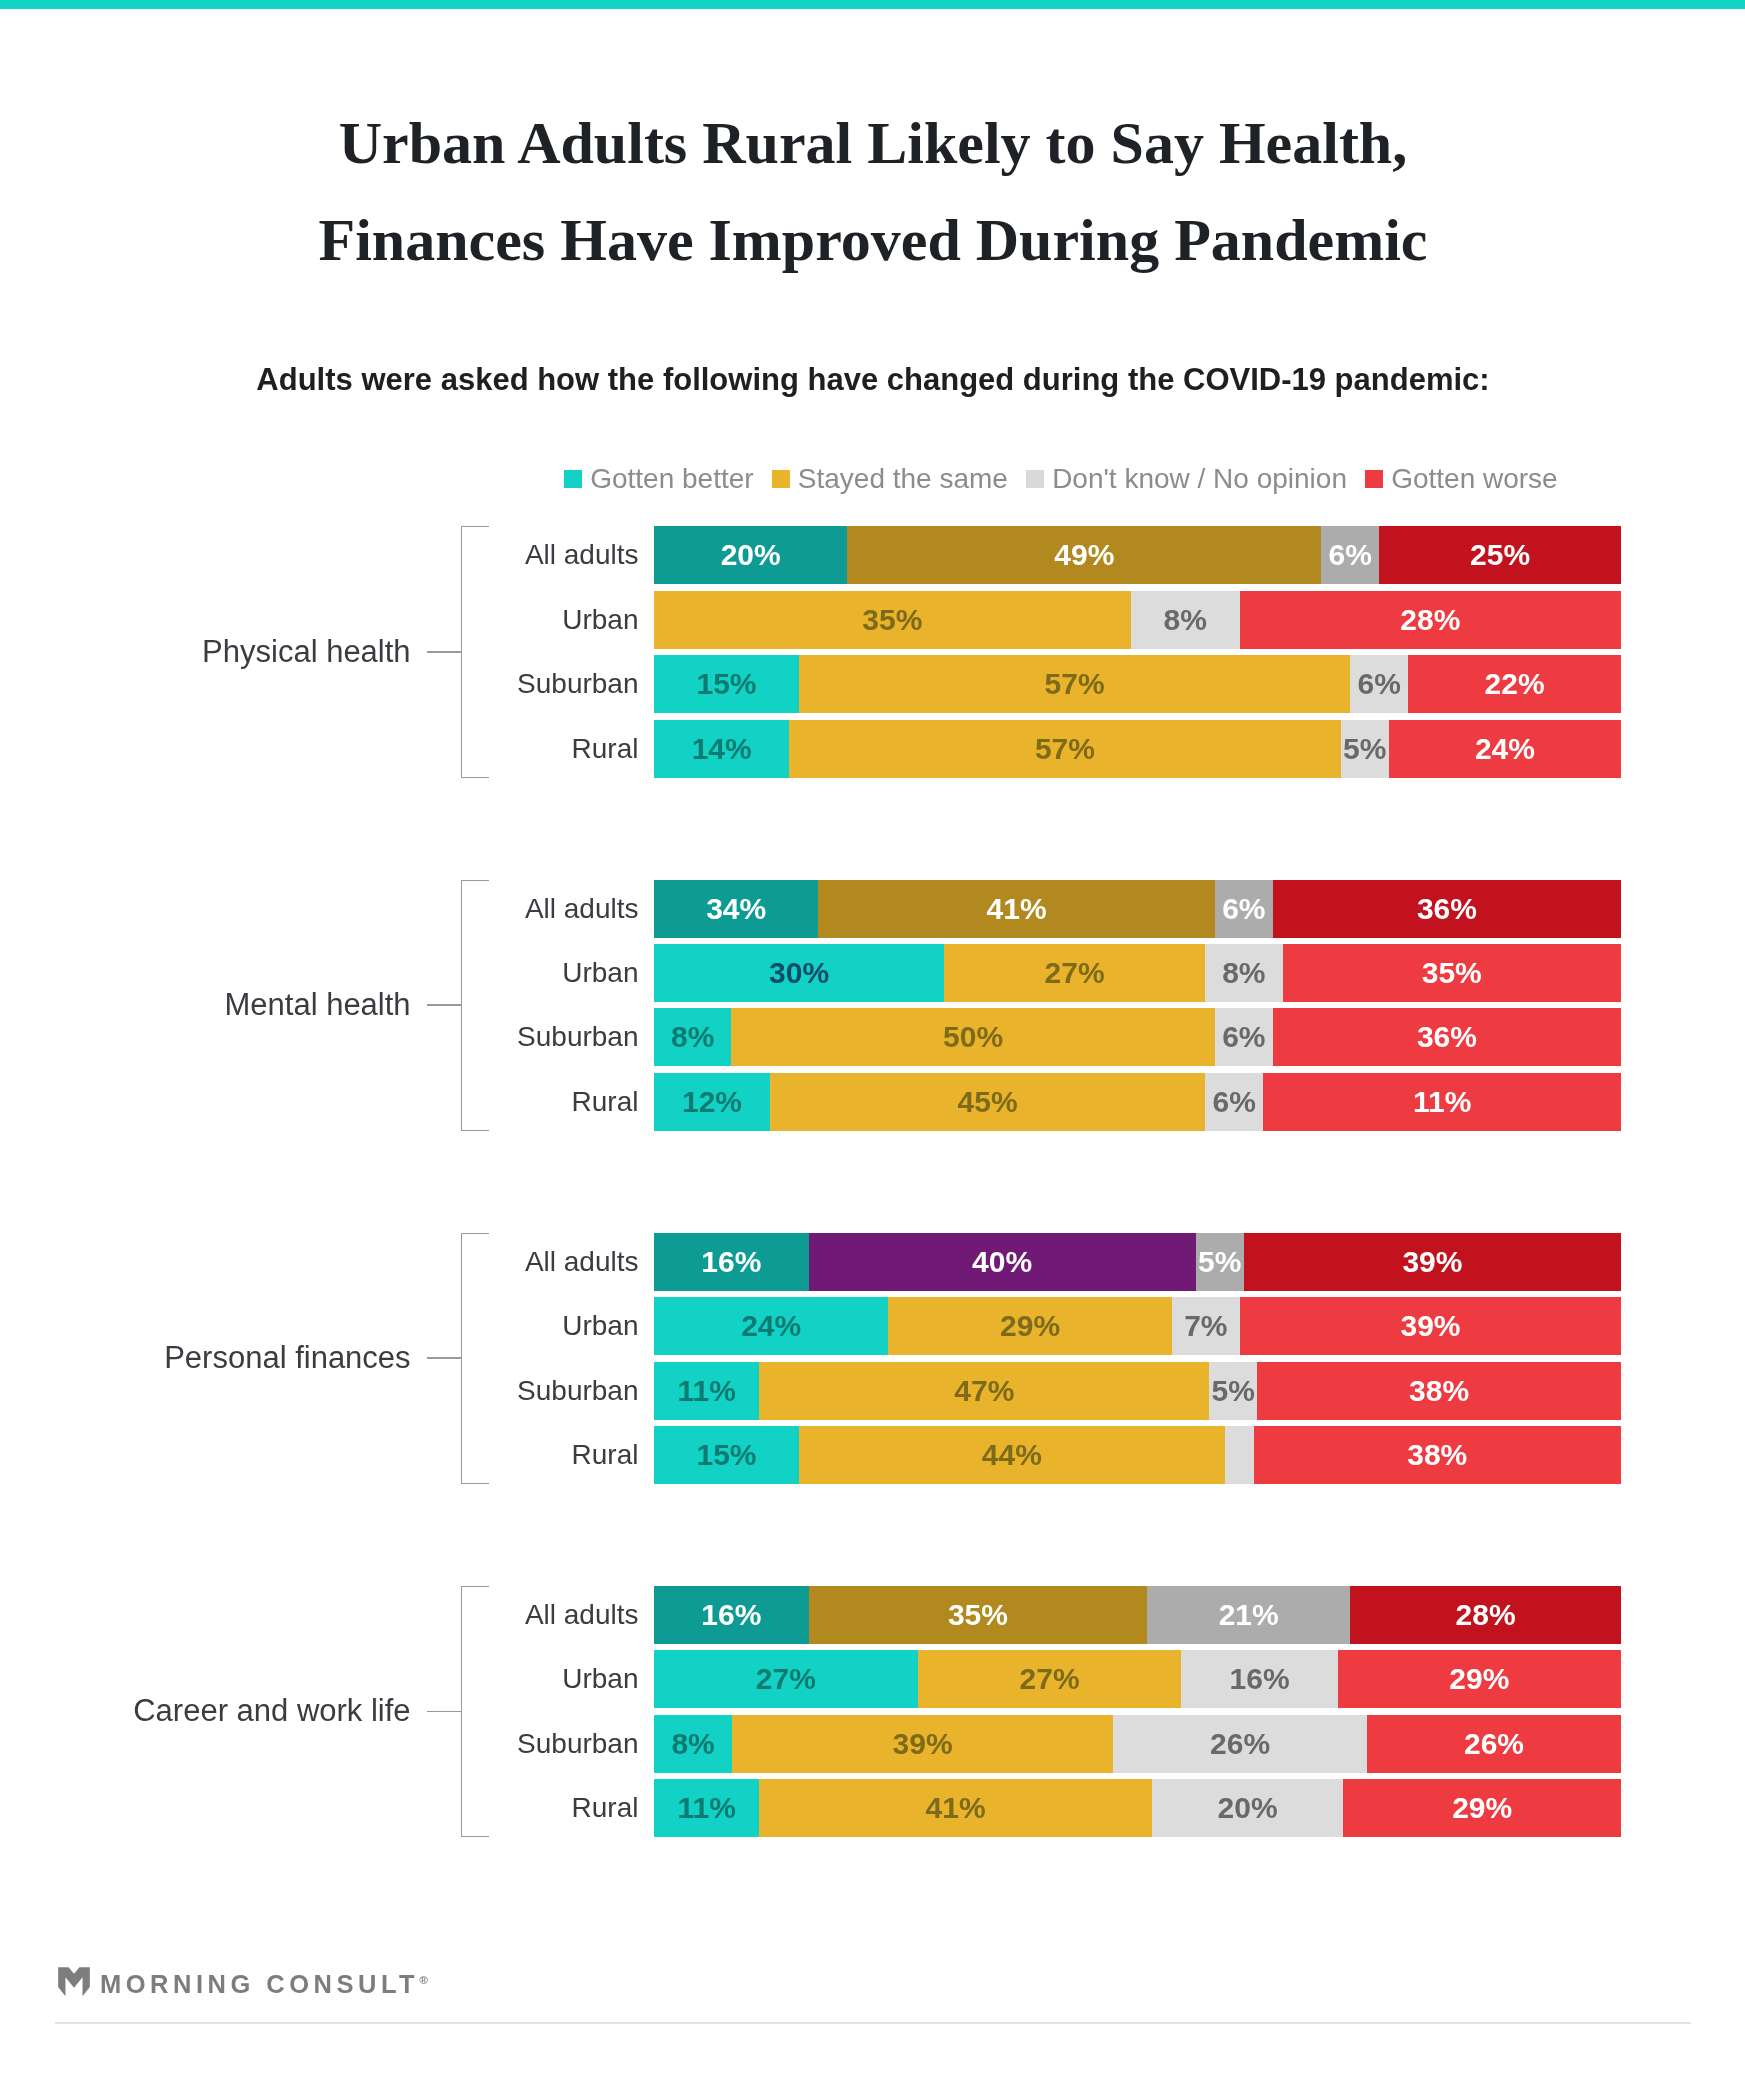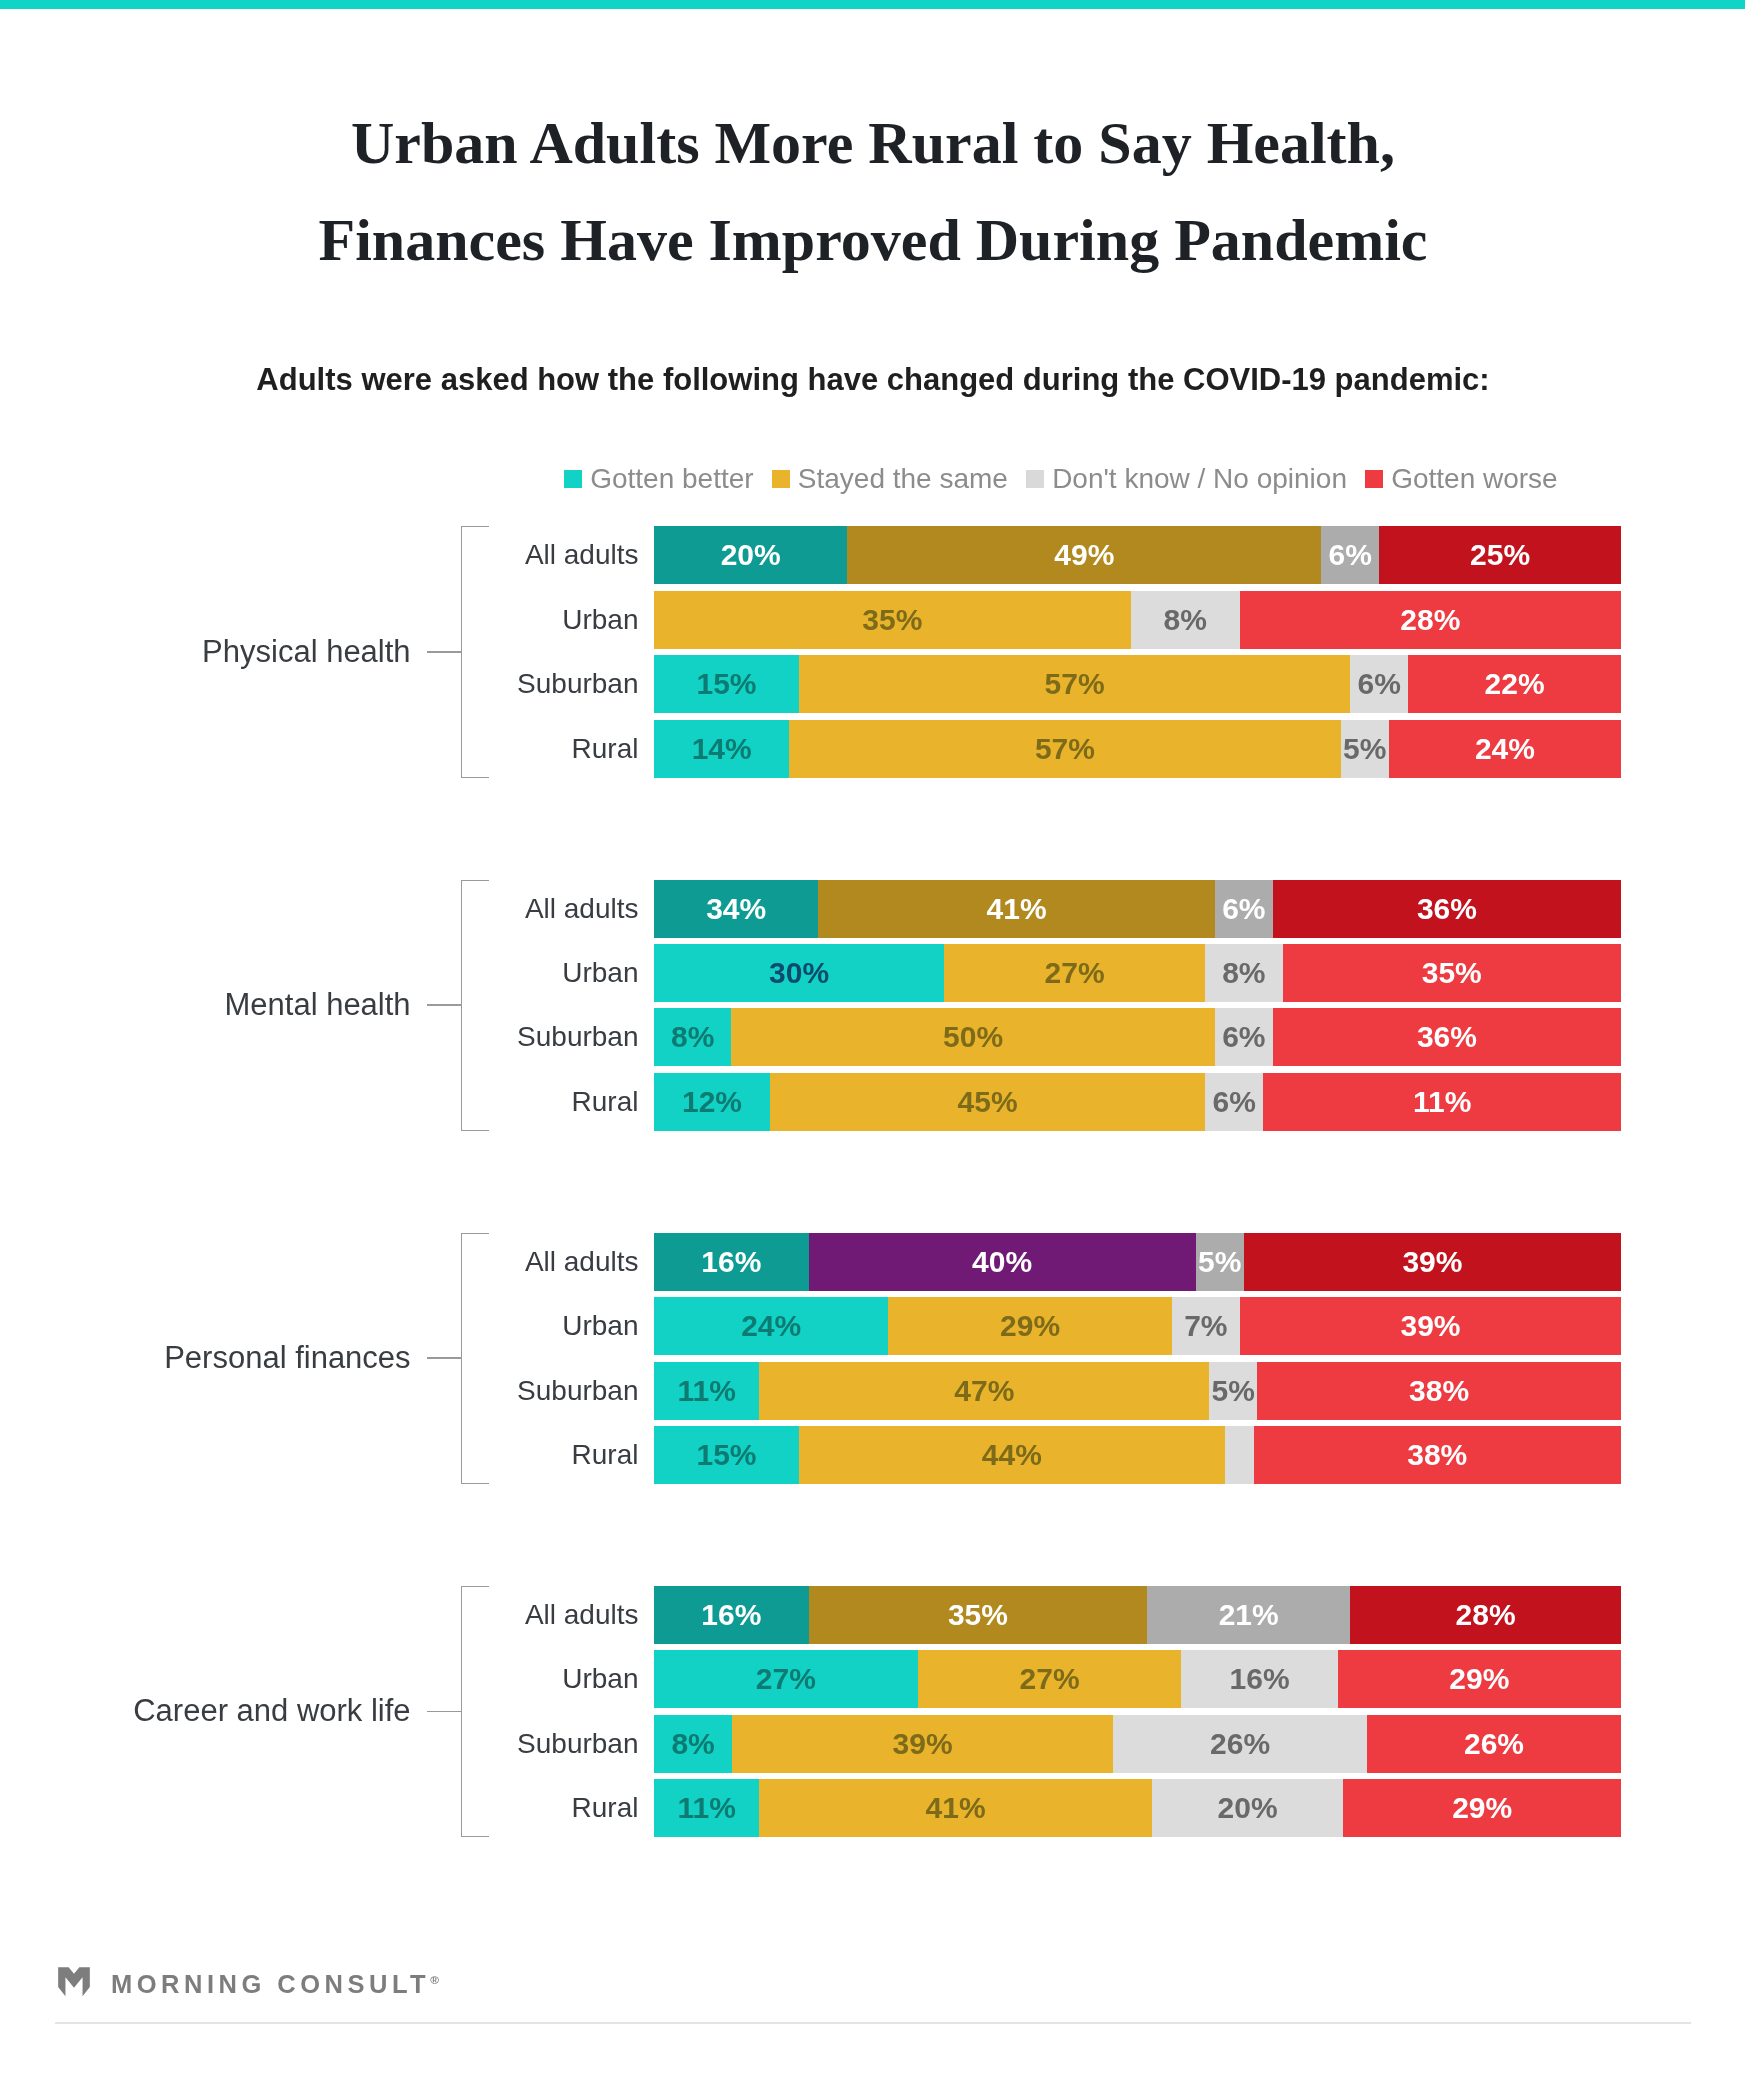--- a/index.html
+++ b/index.html
@@ -41,37 +41,37 @@
   .bar-row:not(:last-child){margin-bottom:6.4px;}
   .row-label{
     width:165px;flex:0 0 165px;box-sizing:border-box;padding-right:15.5px;
     display:flex;align-items:center;justify-content:flex-end;
     font-size:28px;color:#393d42;white-space:nowrap;
   }
   .stacked-bar{flex:1;display:flex;margin-right:125px;}
   .bar-segment{display:flex;align-items:center;justify-content:center;overflow:hidden;}
   .seg-label{font-size:30px;font-weight:700;white-space:nowrap;}
   .footer{margin-top:127px;}
-  .logo-row{display:flex;align-items:flex-start;gap:18px;padding-left:55px;}
+  .logo-row{display:flex;align-items:flex-start;gap:7px;padding-left:55px;}
   .logo-icon{width:38px;height:38px;flex:0 0 auto;}
   .logo-text{
     font-size:25.5px;font-weight:700;letter-spacing:4.5px;color:#7d7d7d;
     padding-top:5.5px;white-space:nowrap;
   }
   .logo-reg{font-size:11.8px;vertical-align:super;letter-spacing:0;}
   .divider{height:1.8px;background:#e4e4e4;margin:20px 55px 0 55px;}
   .poll-note{margin-top:31px;padding-left:56px;font-size:26px;color:#686868;}
 </style>
 </head>
 <body>
 
 <div class="accent-bar" style="background: rgb(16, 213, 198);"></div>
 
 <div class="title">
-  <div>Urban Adults More Rural to Say Health,</div>
+  <div>Urban Adults Rural Likely to Say Health,</div>
   <div>Finances Have Improved During Pandemic</div>
 </div>
 
 <div class="subtitle">Adults were asked how the following have changed during the COVID-19 pandemic:</div>
 
 <div class="legend">
     <div class="legend-item">
       <span class="legend-swatch" style="background: rgb(18, 210, 197);"></span>
       <span>Gotten better</span>
     </div>

